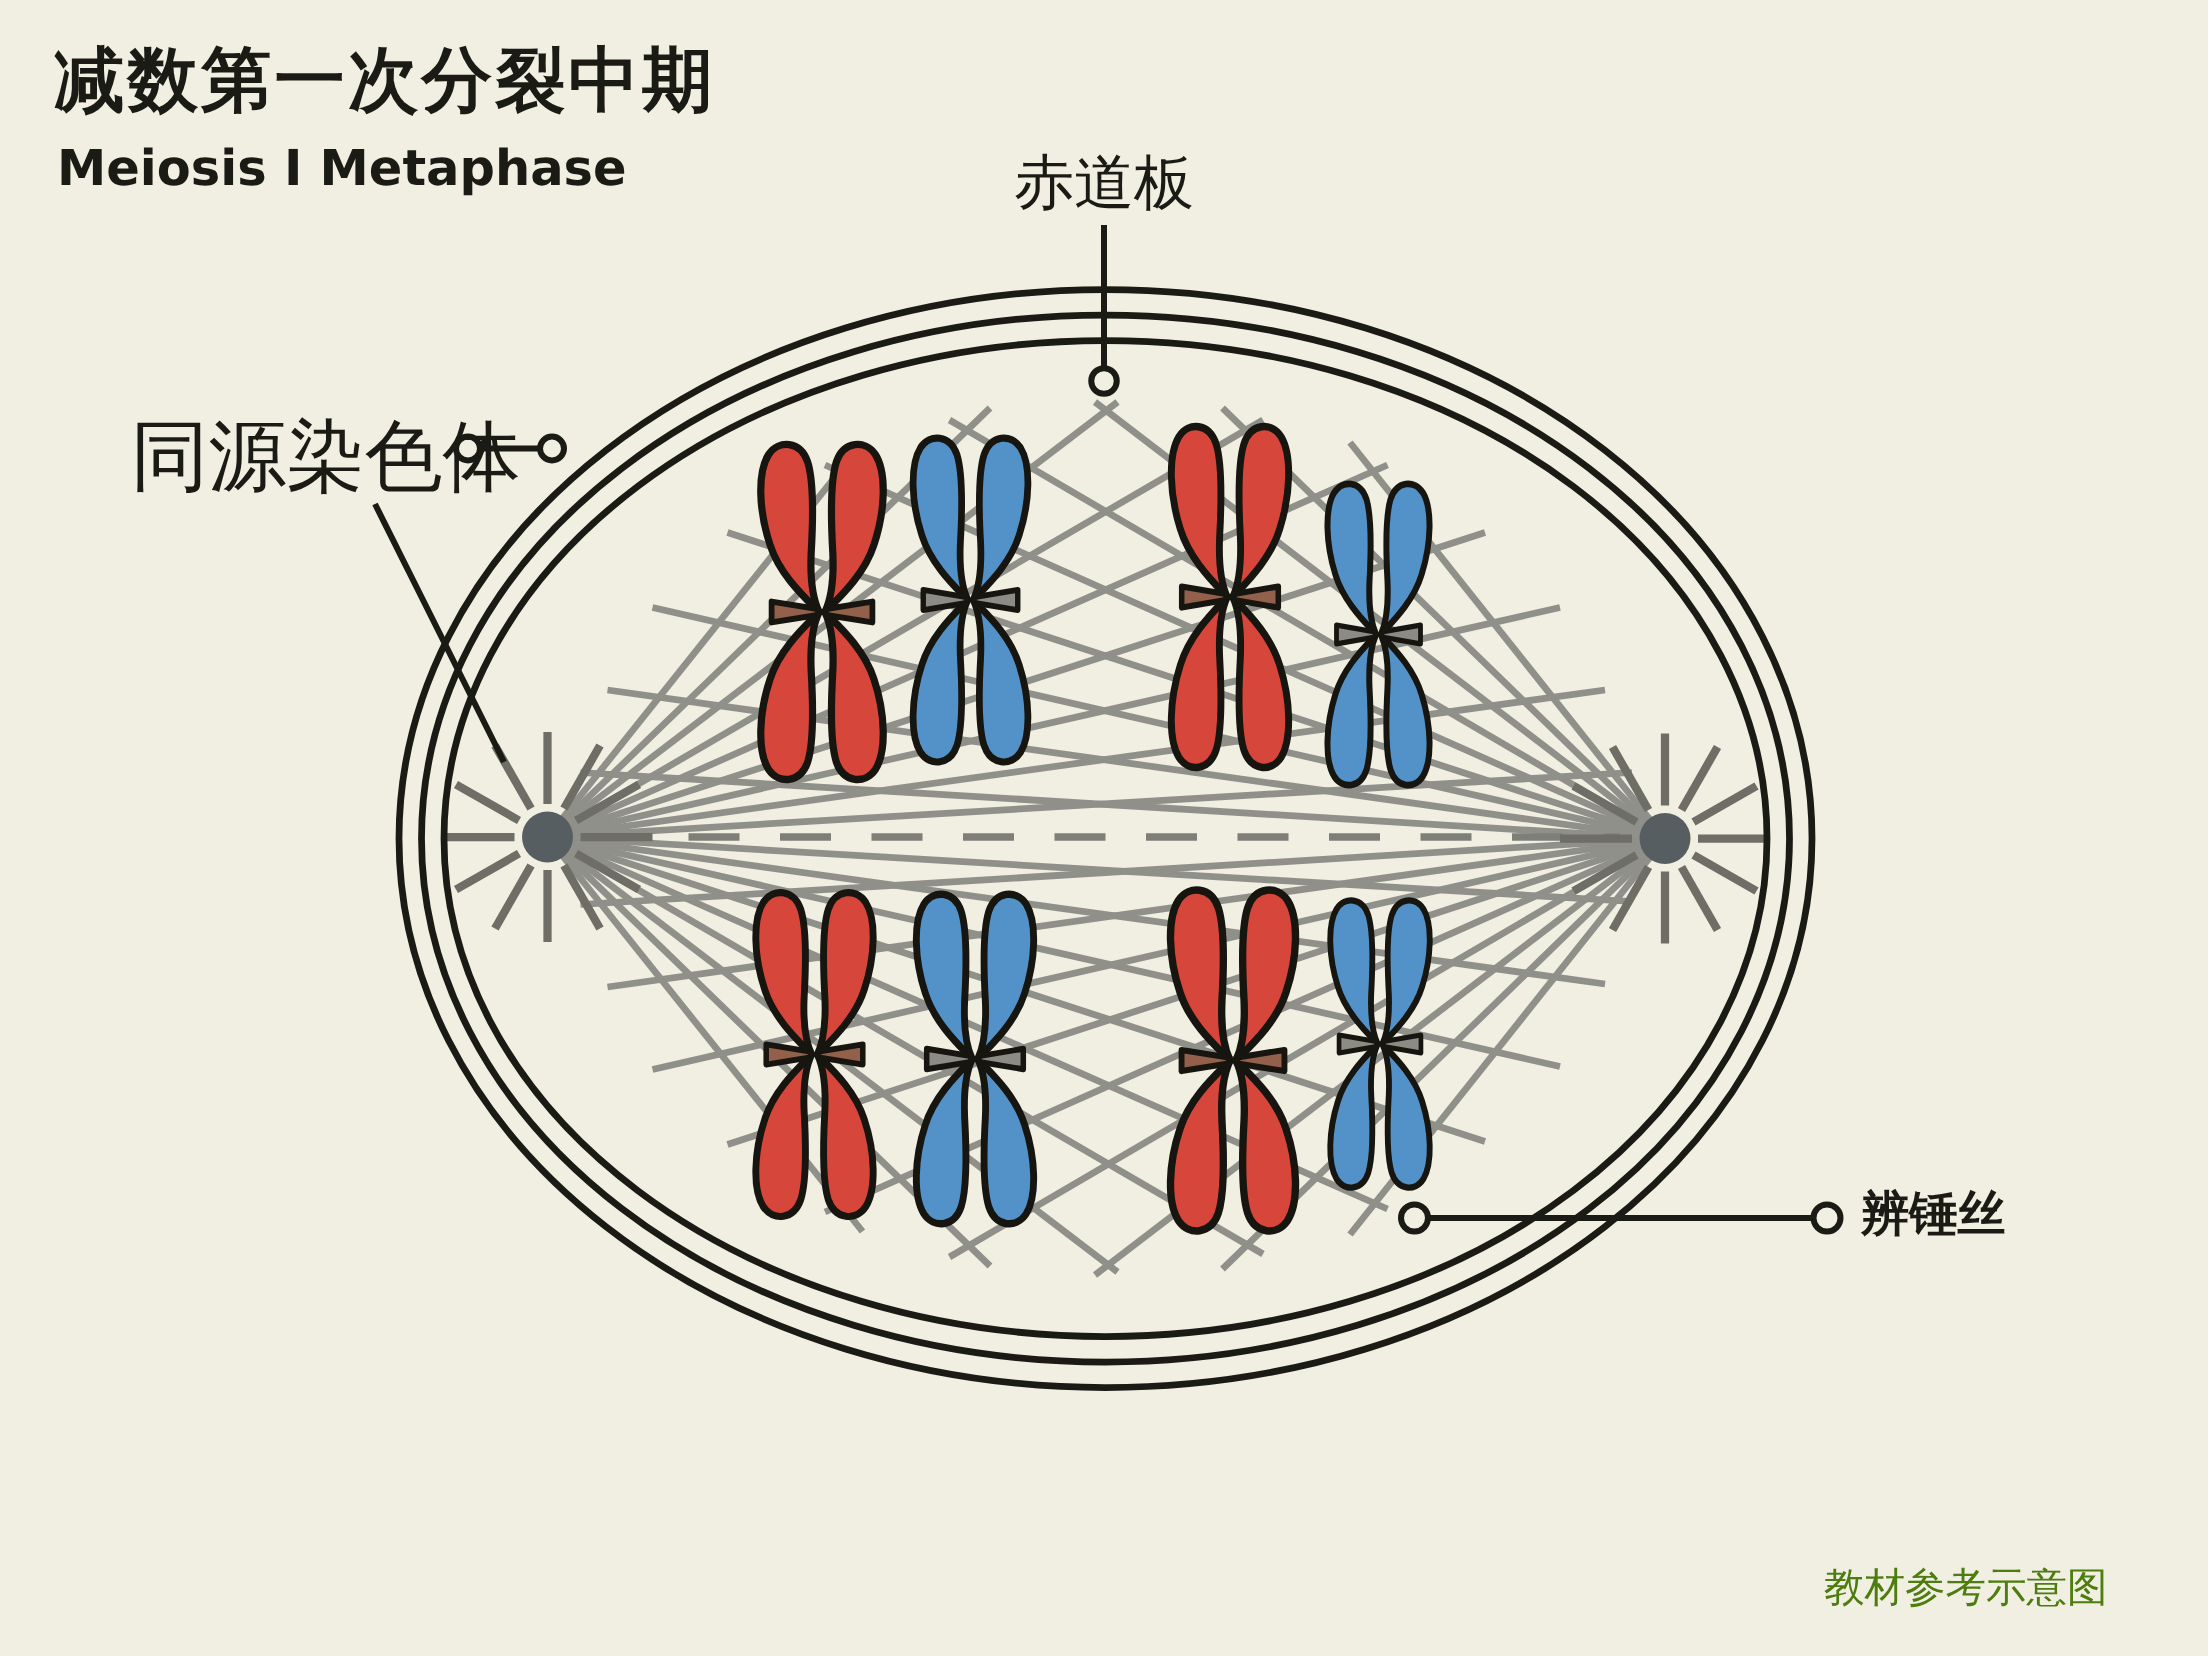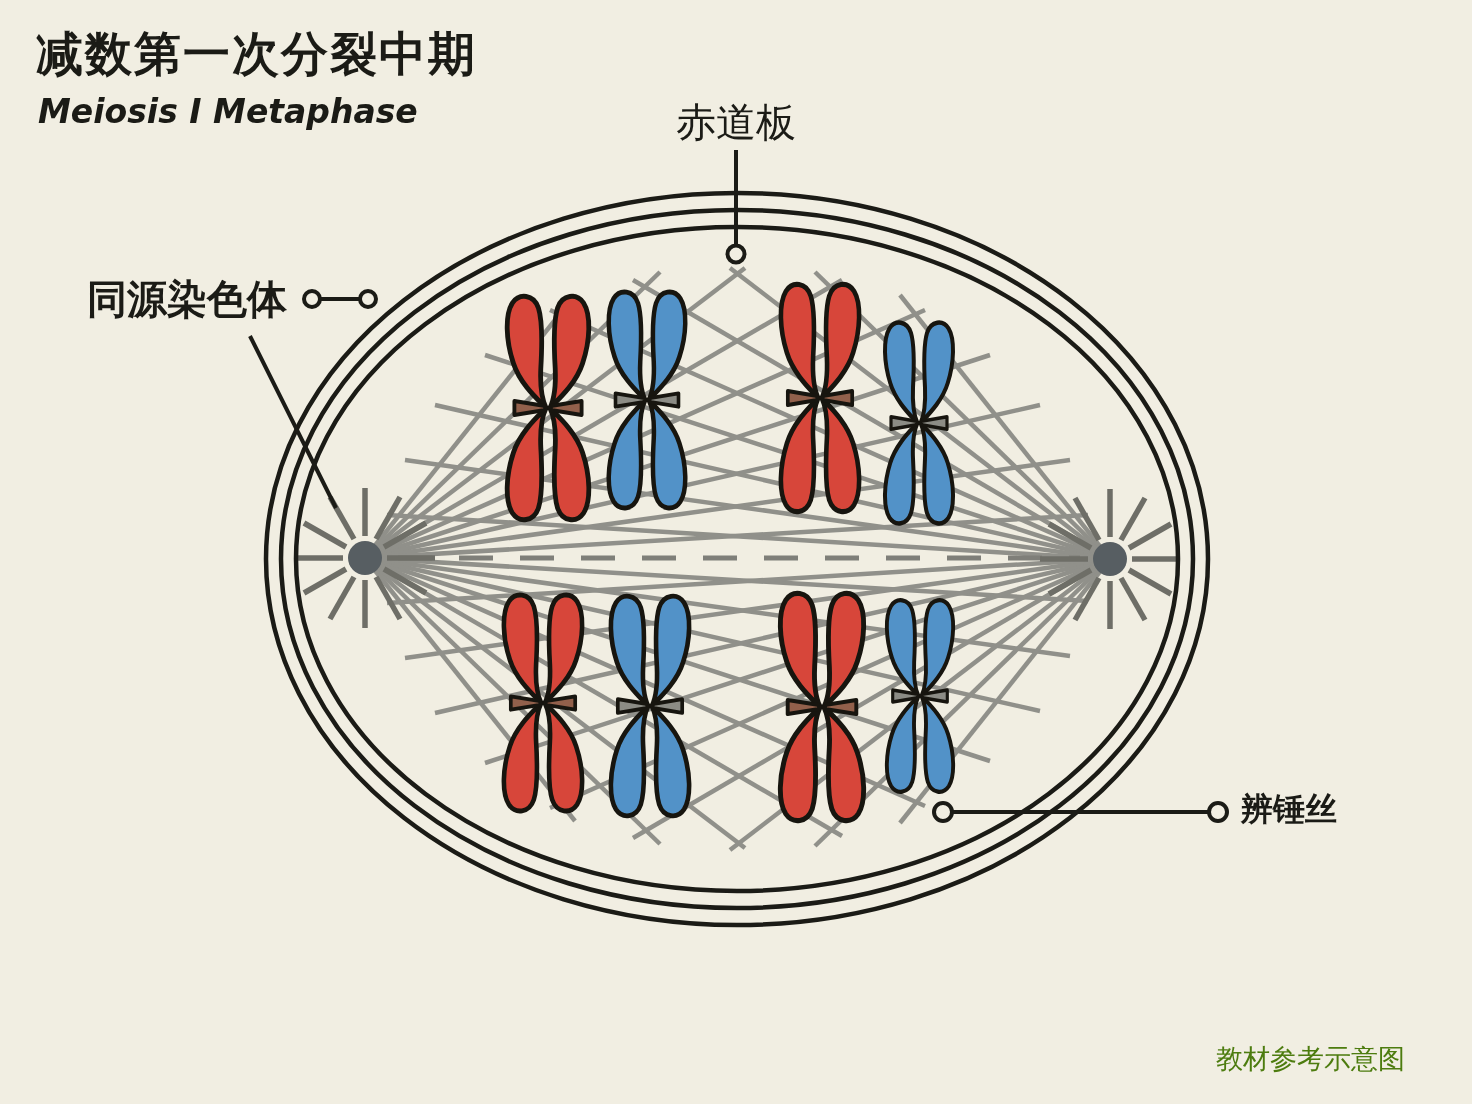--- a/index.html
+++ b/index.html
@@ -32,33 +32,32 @@
     top: 28px;
     font-size: 47px;
     font-weight: 700;
     letter-spacing: 2px;
   }
   .title-en {
     left: 38px;
     top: 94px;
     font-size: 33px;
     font-weight: 600;
-    font-style: italic;
   }
   .equator-label {
     left: 676px;
     top: 100px;
     font-size: 40px;
     font-weight: 400;
   }
   .homologous-label {
     left: 87px;
     top: 277px;
-    font-size: 40px;
-    font-weight: 700;
+    font-size: 52px;
+    font-weight: 400;
   }
   .spindle-label {
     left: 1241px;
     top: 792px;
     font-size: 32px;
     font-weight: 600;
   }
   .footnote {
     left: 1216px;
     top: 1044px;

